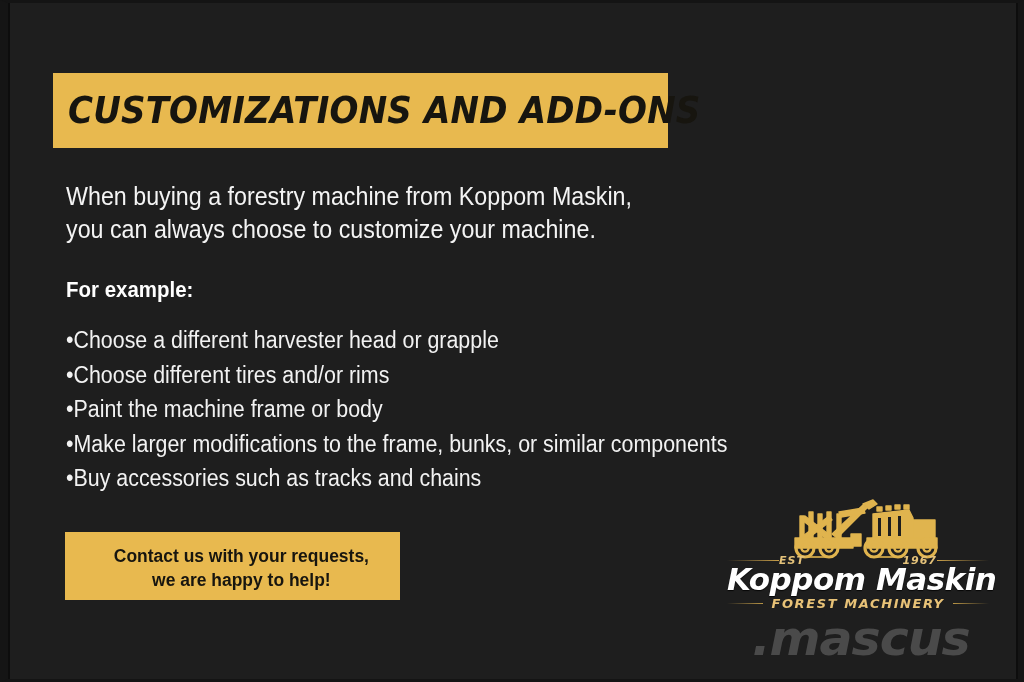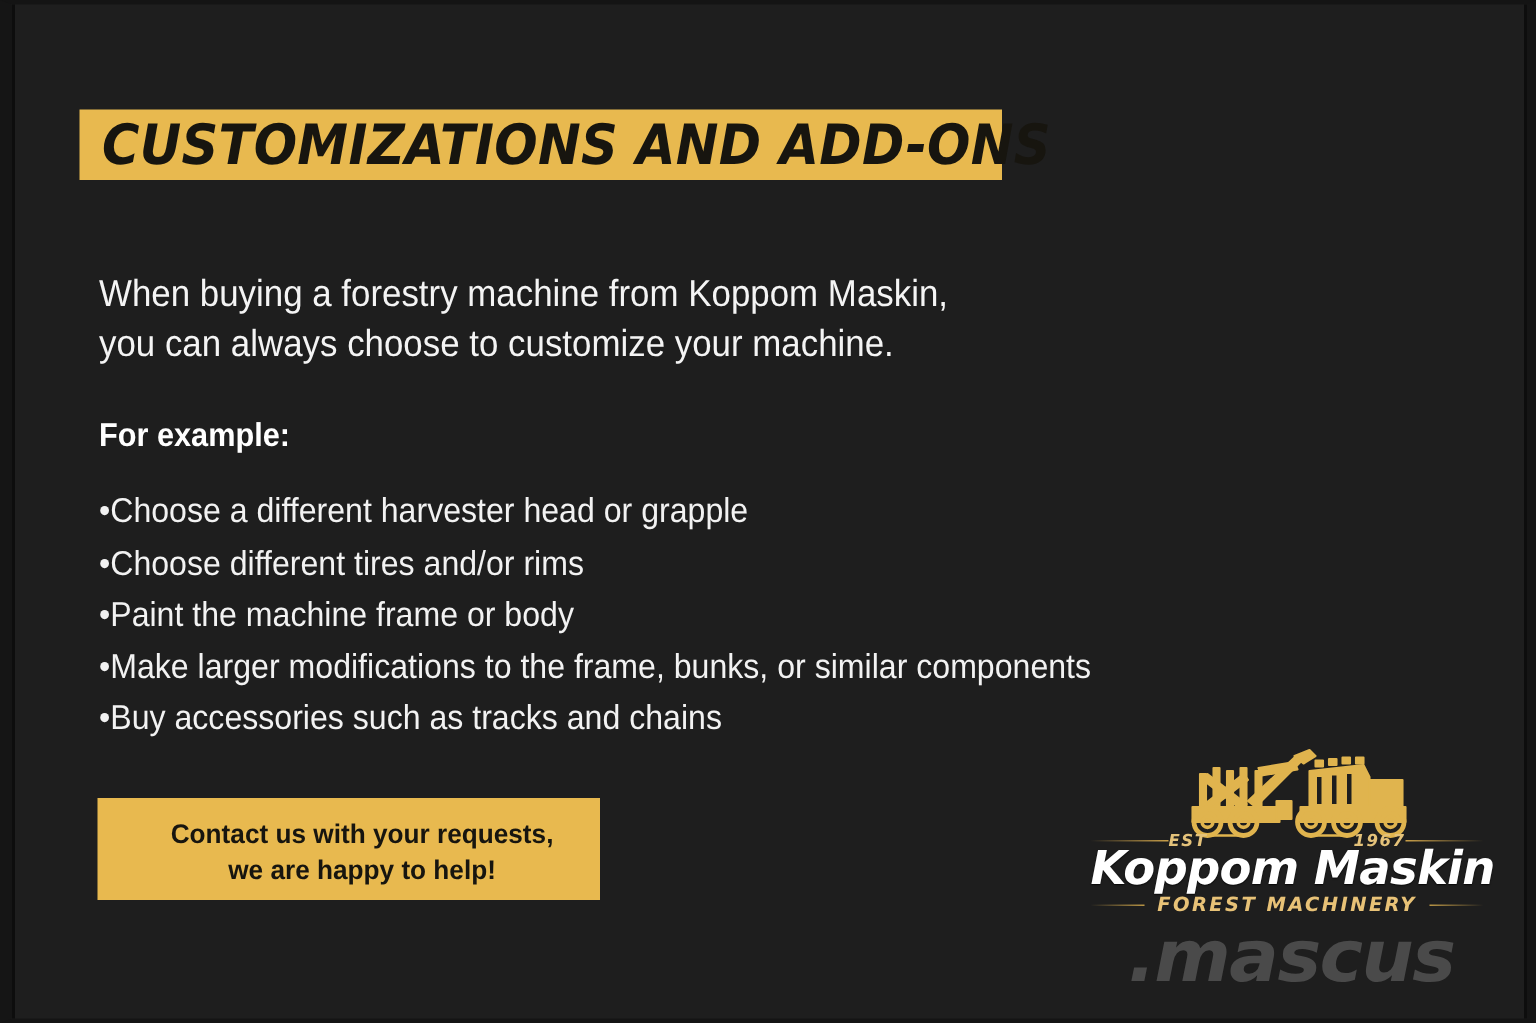--- a/index.html
+++ b/index.html
@@ -41,21 +41,21 @@
     border-left: 2px solid #0d0d0d;
     border-right: 2px solid #0d0d0d;
   }
 
   
   .title-banner {
     position: absolute;
     left: 53px;
     top: 73px;
     width: 615px;
-    height: 47px;
+    height: 75px;
     background: #e8b94f;
     display: flex;
     align-items: center;
     padding-left: 15px;
     box-sizing: border-box;
   }
   .title-text {
     font-family: "DejaVu Sans", sans-serif;
     font-weight: bold;
     font-style: italic;

